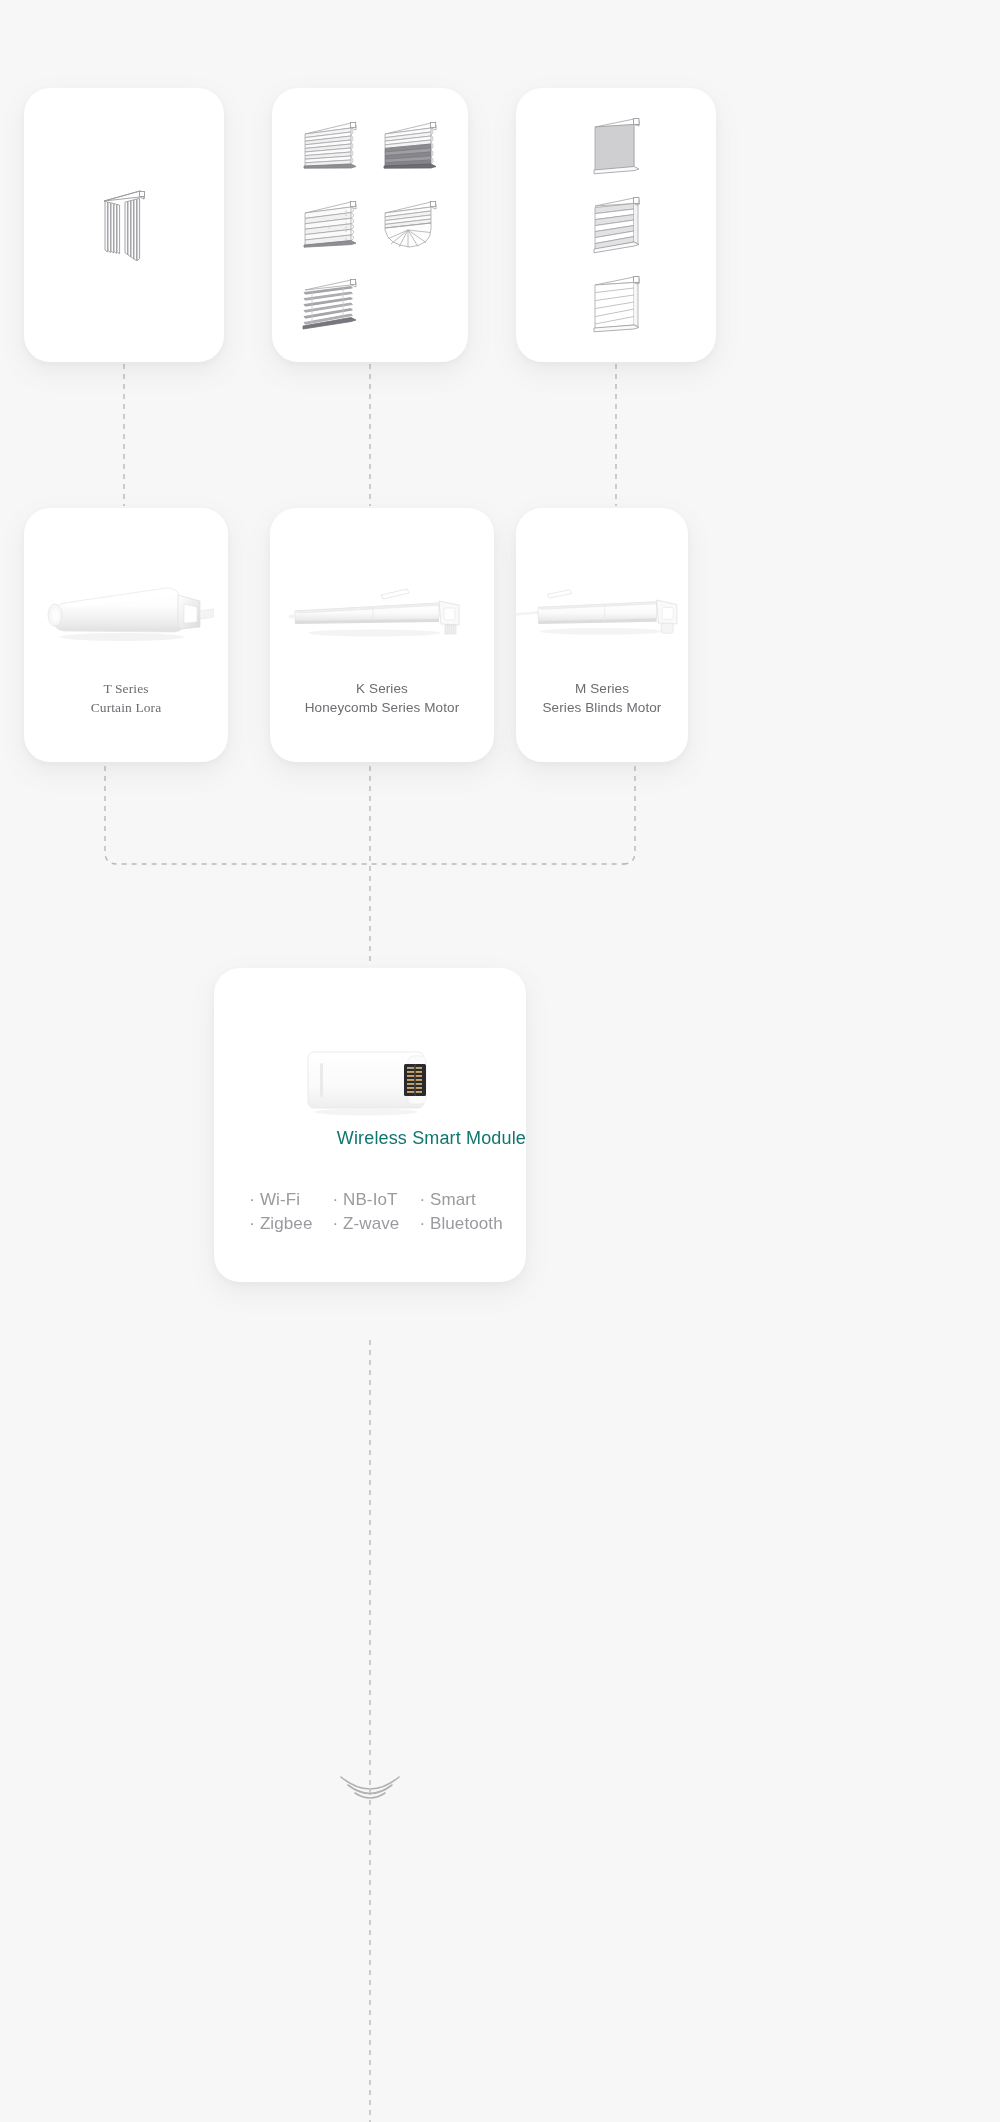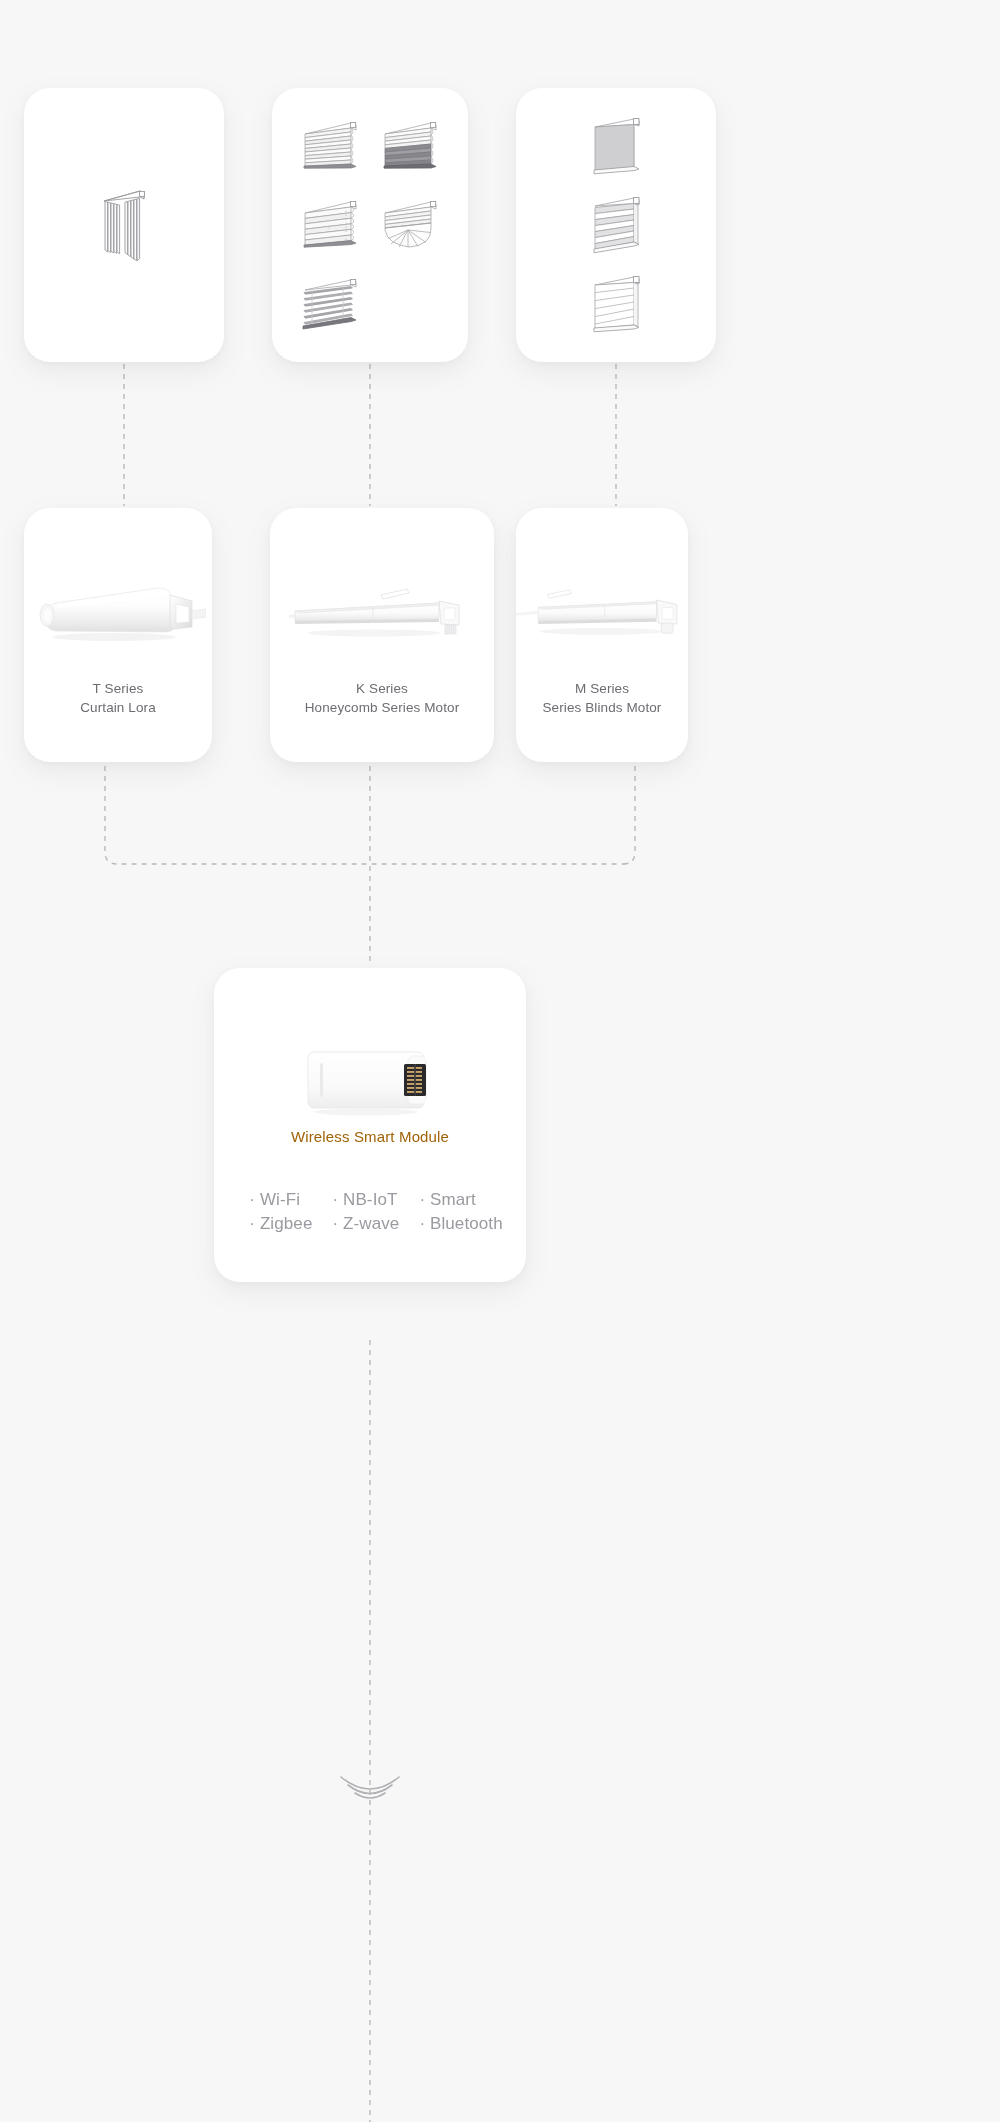--- a/index.html
+++ b/index.html
@@ -25,21 +25,21 @@
     box-shadow: 0 10px 26px rgba(120,120,125,0.10),
                 0 2px 6px rgba(120,120,125,0.05);
   }
 
   
   #card-curtain-types   { left: 24px;  top: 88px;  width: 200px; height: 274px; }
   #card-blind-types     { left: 272px; top: 88px;  width: 196px; height: 274px; }
   #card-roller-types    { left: 516px; top: 88px;  width: 200px; height: 274px; }
 
   
-  #card-motor-t { left: 24px;  top: 508px; width: 188px; height: 254px; }
+  #card-motor-t { left: 24px;  top: 508px; width: 204px; height: 254px; font-family: Liberation Serif, serif; }
   #card-motor-k { left: 270px; top: 508px; width: 224px; height: 254px; padding-left: 19px; }
   #card-motor-m { left: 516px; top: 508px; width: 172px; height: 254px; }
 
   
   #card-module { left: 214px; top: 968px; width: 312px; height: 314px; }
 
   
   .icon-single {
     position: absolute; left: 0; top: 0; right: 0; bottom: 0;
     display: flex; align-items: center; justify-content: center;
@@ -77,23 +77,23 @@
   .motor-label .l2 { display: block; }
 
   
   .module-photo {
     position: absolute; left: 0; right: 0; top: 70px;
     height: 88px;
     display: flex; align-items: center; justify-content: center;
   }
   .module-title {
     position: absolute; left: 0; right: 0; top: 160px;
-    text-align: center;
-    font-size: 15px;
-    color: #a16207;
+    text-align: right;
+    font-size: 18px;
+    color: #0f766e;
     letter-spacing: .15px;
   }
   .protocol-grid {
     position: absolute; left: 56px; right: 44px; top: 222px;
     display: grid;
     grid-template-columns: auto auto auto;
     column-gap: 20px;
     row-gap: 4px;
     justify-content: center;
   }

